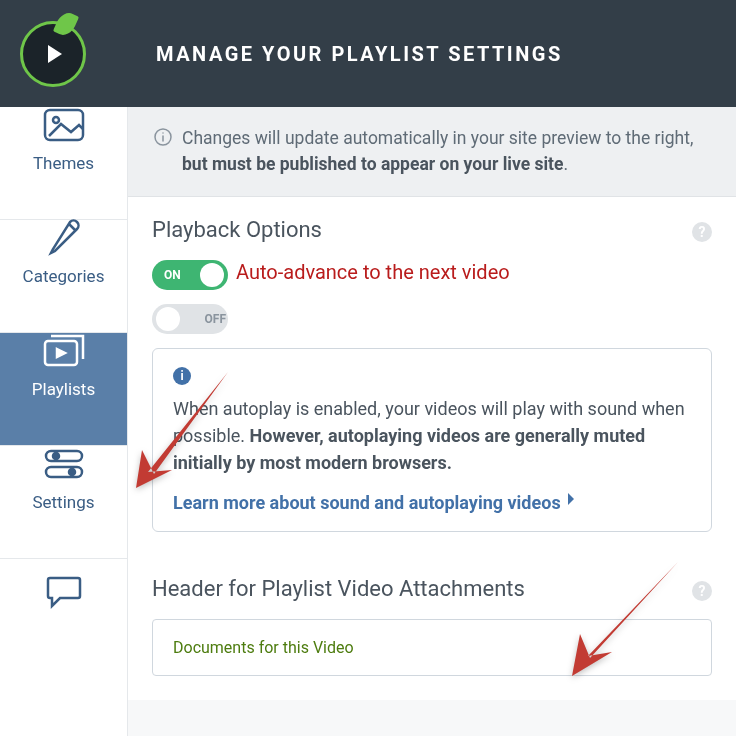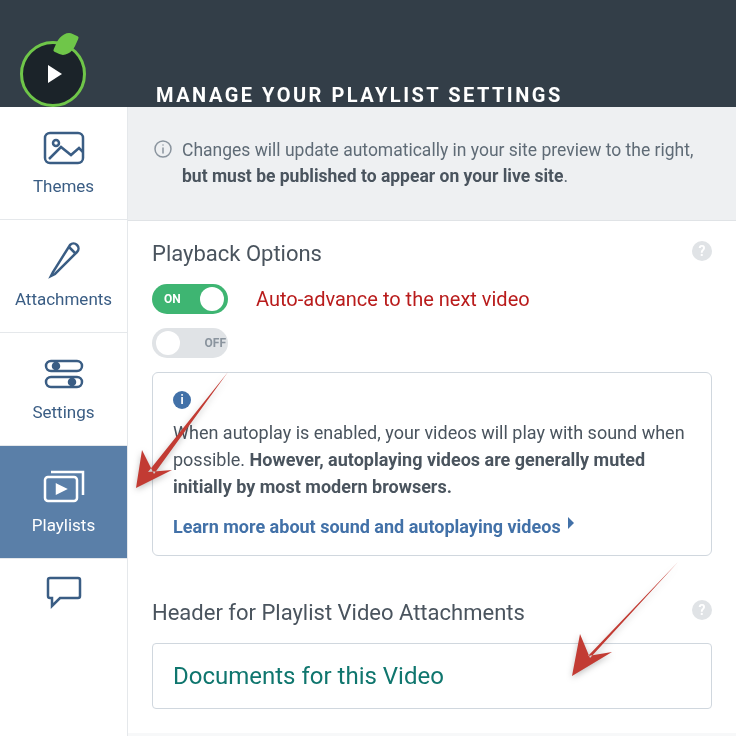--- a/index.html
+++ b/index.html
@@ -1,53 +1,53 @@
 <!DOCTYPE html>
 <html><head>
 <meta charset="utf-8">
 <style>
 *{box-sizing:border-box;margin:0;padding:0;font-family:-apple-system,BlinkMacSystemFont,"Segoe UI",Roboto,sans-serif}
 body{width:736px;height:736px;overflow:hidden;background:#fff;position:relative}
-.header{height:107px;background:#333e48;display:flex;align-items:flex-end;padding-left:20px}
+.header{height:107px;background:#333e48;display:flex;align-items:center;padding-left:20px}
 .logo{width:66px;height:66px;border-radius:50%;border:3px solid #6FC649;display:flex;align-items:center;justify-content:center;background:#1b2329;position:relative}
 .logo::before{content:"";position:absolute;top:-12px;right:8px;width:18px;height:24px;background:#6FC649;border-radius:60% 10% 60% 10%;transform:rotate(25deg)}
 .logo svg{margin-left:3px}
 .title{color:#fff;font-size:20px;font-weight:700;letter-spacing:2.5px;margin-left:70px}
 .container{display:flex;height:629px}
 .sidebar{width:128px;background:#fff;border-right:1px solid #e5e8eb}
-.side-item{height:113px;display:flex;flex-direction:column;align-items:center;justify-content:center;gap:10px;color:#3a5d84;cursor:pointer;border-bottom:1px solid #e5e8eb}
+.side-item{height:113px;display:flex;flex-direction:column;align-items:center;gap:10px;color:#3a5d84;cursor:pointer;border-bottom:1px solid #e5e8eb}
 .side-item.active{background:#5a7fa8;color:#fff}
 .side-item span{font-size:17px}
 .icon-box{width:44px;height:36px;display:flex;align-items:center;justify-content:center}
 .main{flex:1;background:#f7f8f9;overflow:auto}
-.banner{background:#eef0f2;border-bottom:1px solid #e0e3e6;padding:30px 26px;color:#5f6b76;font-size:17.5px;line-height:1.5;display:flex;gap:10px}
+.banner{background:#eef0f2;border-bottom:1px solid #e0e3e6;padding:18px 26px;color:#5f6b76;font-size:17.5px;line-height:1.5;display:flex;gap:10px}
 .banner b{color:#4a545e;font-weight:700}
 .ico-info{flex-shrink:0;margin-top:3px}
 .section{background:#fff;margin:0;padding:20px 24px}
-.sec-head{display:flex;justify-content:space-between;align-items:flex-start;margin-bottom:18px}
+.sec-head{display:flex;justify-content:space-between;align-items:flex-end;margin-bottom:18px}
 .sec-title{font-size:22px;color:#4a545e;font-weight:400}
 .help{width:20px;height:20px;border-radius:50%;background:#e0e3e6;color:#fff;display:flex;align-items:center;justify-content:center;font-size:14px;font-weight:700}
-.opt{display:flex;align-items:center;gap:28px;margin-bottom:14px}
+.opt{display:flex;align-items:flex-start;gap:8px;margin-bottom:14px}
 .opt-label{font-size:20px;color:#b91c1c}
 .toggle{width:76px;height:30px;border-radius:15px;position:relative;cursor:pointer;display:flex;align-items:center}
 .toggle.on{background:#3eb572}
 .toggle.off{background:#e0e3e6}
 .knob{width:24px;height:24px;border-radius:50%;background:#fff;position:absolute}
 .toggle.on .knob{right:4px}
 .toggle.off .knob{left:4px}
 .tlabel{font-size:12px;font-weight:700;color:#fff;position:absolute}
 .toggle.on .tlabel{left:12px}
 .toggle.off .tlabel{right:2px;color:#8a949e}
 .alert{border:1px solid #d0d7de;border-radius:6px;padding:18px 20px;margin-top:10px}
 .alert-title{color:#4271a8;font-weight:700;font-size:18px;display:flex;align-items:center;gap:8px;margin-bottom:10px}
 .alert-body{color:#4a545e;font-size:18px;line-height:1.5;margin-bottom:16px}
 .alert-body b{font-weight:700}
 .alert-link{color:#4271a8;font-weight:700;font-size:18px;cursor:pointer;display:flex;gap:6px}
 .section2{background:#fff;padding:24px}
-.input{width:100%;border:1px solid #d0d7de;border-radius:4px;padding:18px 20px;font-size:24px;color:#0f766e}
+.input{width:100%;border:1px solid #d0d7de;border-radius:4px;padding:18px 20px;font-size:16px;color:#4d7c0f}
 .arrow{position:absolute;pointer-events:none}
 .arrow svg{filter:drop-shadow(0 2px 3px rgba(0,0,0,.25))}
 .side-comments{height:auto;padding:16px 0 8px;border-bottom:none}
 </style>
 </head>
 <body>
 
 <div class="header">
   <div class="logo">
     <svg width="18" height="20" viewBox="0 0 18 20">
@@ -69,42 +69,42 @@
       </div>
       <span>Themes</span>
     </div>
     <div class="side-item">
       <div class="icon-box">
         <svg width="38" height="38" viewBox="0 0 38 38" fill="none" stroke="#3a5d84" stroke-width="2.5">
             <path d="M8 30 L6 34 L10 32 L32 10 C34 8 34 5 32 3 C30 1 27 1 25 3 L8 30 Z"></path>
             <path d="M24 5 L30 11"></path>
           </svg>
       </div>
-      <span>Attachments</span>
+      <span>Categories</span>
+    </div>
+    <div class="side-item active">
+      <div class="icon-box">
+        <svg width="44" height="36" viewBox="0 0 44 36" fill="none" stroke="#fff" stroke-width="2.5">
+            <rect x="3" y="8" width="32" height="24" rx="3"></rect>
+            <path d="M9 3 L41 3 L41 26"></path>
+            <path d="M15 16 L23 20 L15 24 Z" fill="#fff"></path>
+          </svg>
+      </div>
+      <span>Playlists</span>
     </div>
     <div class="side-item">
       <div class="icon-box">
         <svg width="40" height="30" viewBox="0 0 40 30" fill="none" stroke="#3a5d84" stroke-width="2.5">
             <rect x="2" y="2" width="36" height="10" rx="5"></rect>
             <circle cx="12" cy="7" r="3" fill="#3a5d84"></circle>
             <rect x="2" y="18" width="36" height="10" rx="5"></rect>
             <circle cx="28" cy="23" r="3" fill="#3a5d84"></circle>
           </svg>
       </div>
       <span>Settings</span>
-    </div>
-    <div class="side-item active">
-      <div class="icon-box">
-        <svg width="44" height="36" viewBox="0 0 44 36" fill="none" stroke="#fff" stroke-width="2.5">
-            <rect x="3" y="8" width="32" height="24" rx="3"></rect>
-            <path d="M9 3 L41 3 L41 26"></path>
-            <path d="M15 16 L23 20 L15 24 Z" fill="#fff"></path>
-          </svg>
-      </div>
-      <span>Playlists</span>
     </div>
     <div class="side-item side-comments">
       <div class="icon-box">
         <svg width="40" height="34" viewBox="0 0 40 34" fill="none" stroke="#3a5d84" stroke-width="2.5">
             <path d="M4 4 Q4 2 6 2 L34 2 Q36 2 36 4 L36 20 Q36 22 34 22 L16 22 L8 30 L8 22 L6 22 Q4 22 4 20 Z"></path>
           </svg>
       </div>
     </div>
   </div>
 

